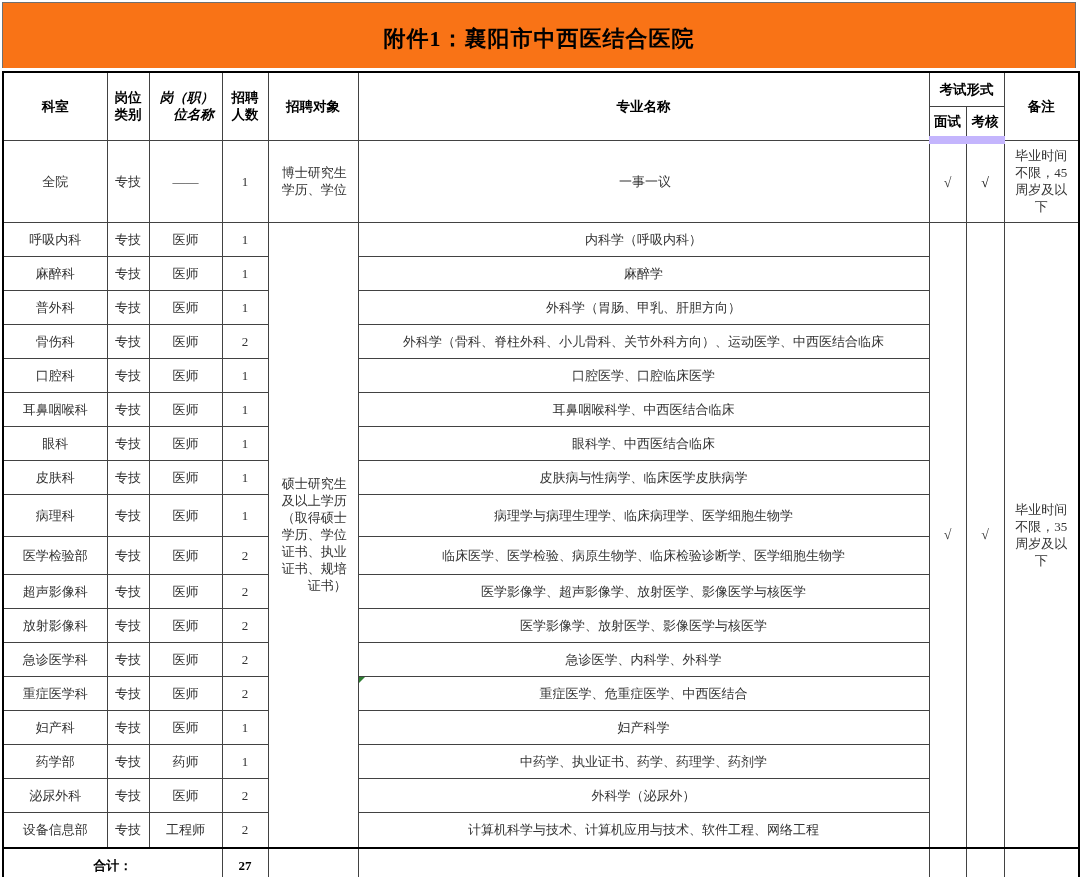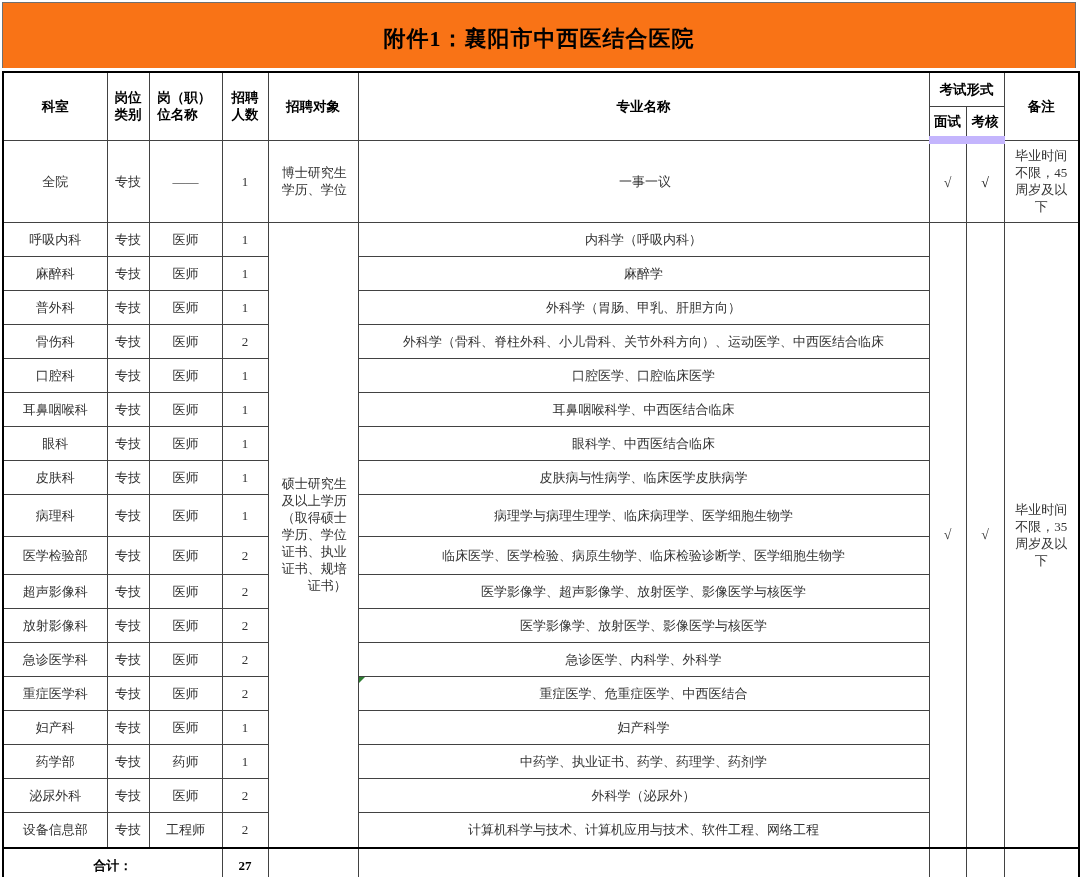--- a/index.html
+++ b/index.html
@@ -73,21 +73,21 @@
     text-align: right;
     vertical-align: middle;
   }
   .wrap4 {
     display: inline-block;
     width: 4.2em;
     text-align: center;
     vertical-align: middle;
   }
   .hwrap2 { display: inline-block; width: 2.1em; text-align: center; }
-  .hwrap4 { display: inline-block; width: 4.2em; text-align: left; }
+  .hwrap4 { display: inline-block; width: 4.2em; text-align: right; font-style: italic; }
   .check { font-size: 14px; color: #3a3a3a; }
   .check.bold { font-weight: 700; color: #111; }
   tr.total-row td {
     border-top: 2px solid #000;
     font-weight: 700;
     color: #000;
   }
   td.rel { position: relative; }
   .corner-marker {
     position: absolute;

